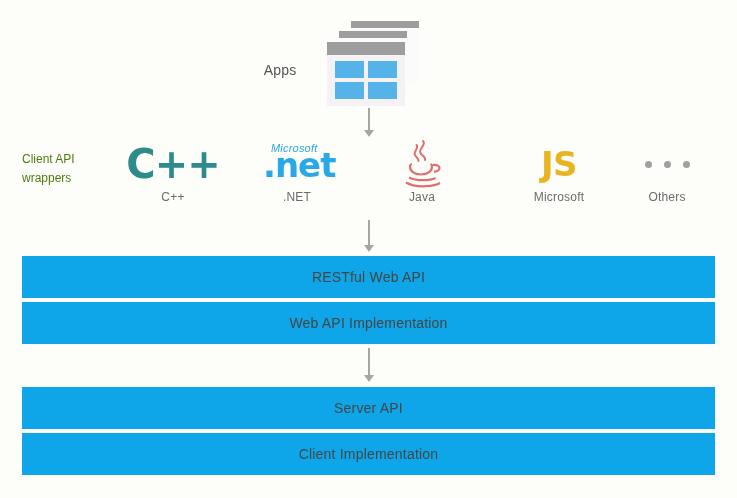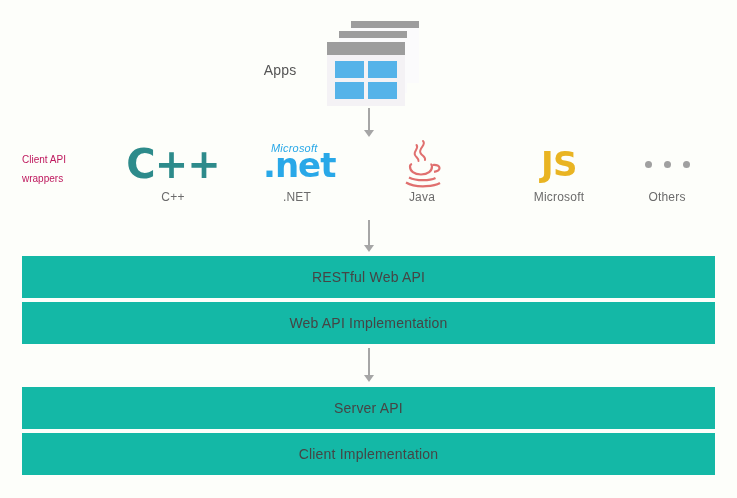--- a/index.html
+++ b/index.html
@@ -126,23 +126,23 @@
     left: 0;
     top: 138px;
     width: 737px;
     height: 78px;
   }
   .wrappers-label {
     position: absolute;
     left: 22px;
     top: 12px;
     width: 108px;
-    font-size: 10px;
+    font-size: 12px;
     line-height: 19px;
-    color: #be185d;
+    color: #4d7c0f;
   }
   .tech {
     position: absolute;
     top: 0;
     width: 112px;
     height: 76px;
     text-align: center;
   }
   .tech .logo {
     height: 52px;
@@ -211,21 +211,21 @@
     width: 7px; height: 7px;
     border-radius: 50%;
     background: #a0a0a0;
   }
 
   
   .bar {
     position: absolute;
     left: 22px;
     width: 693px;
-    background: #14b8a6;
+    background: #0ea5e9;
     display: flex;
     align-items: center;
     justify-content: center;
   }
   .bar span {
     font-size: 14px;
     color: #454545;
     letter-spacing: .2px;
   }
   #bar-restful  { top: 256px; height: 42px; }

